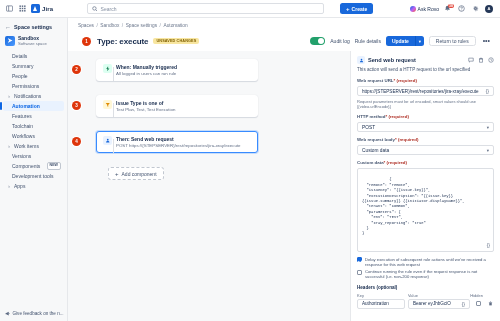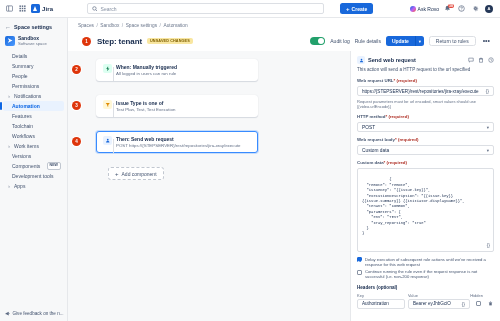--- a/index.html
+++ b/index.html
@@ -427,21 +427,21 @@
           <span class="bc-sep">/</span>
           <span class="bc-link">Sandbox</span>
           <span class="bc-sep">/</span>
           <span class="bc-link">Space settings</span>
           <span class="bc-sep">/</span>
           <span class="bc-link">Automation</span>
         </div>
 
       <div class="rule-header">
         <span class="marker" style="position:static;margin-right:1px">1</span>
-        <span class="rule-title">Step: tenant</span>
+        <span class="rule-title">Type: execute</span>
         <span class="unsaved-badge">UNSAVED CHANGES</span>
         <span class="rh-right">
           <span class="toggle"></span>
           <span class="rh-link">Audit log</span>
           <span class="rh-link">Rule details</span>
           <span class="update-group">
             <button class="update-btn">Update</button>
             <span class="update-caret">▾</span>
           </span>
           <button class="return-btn">Return to rules</button>

